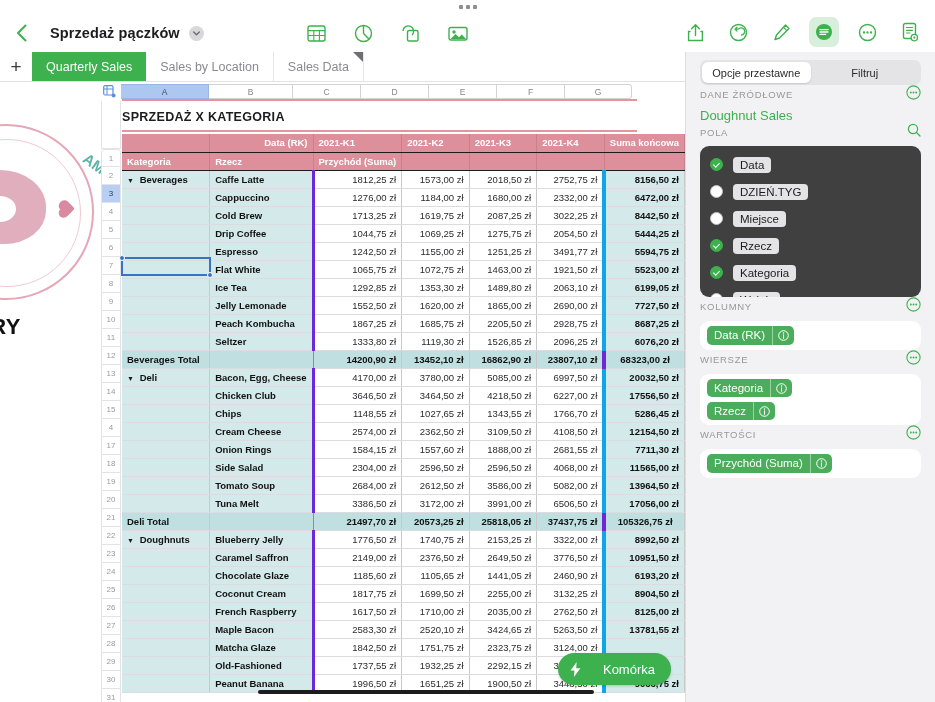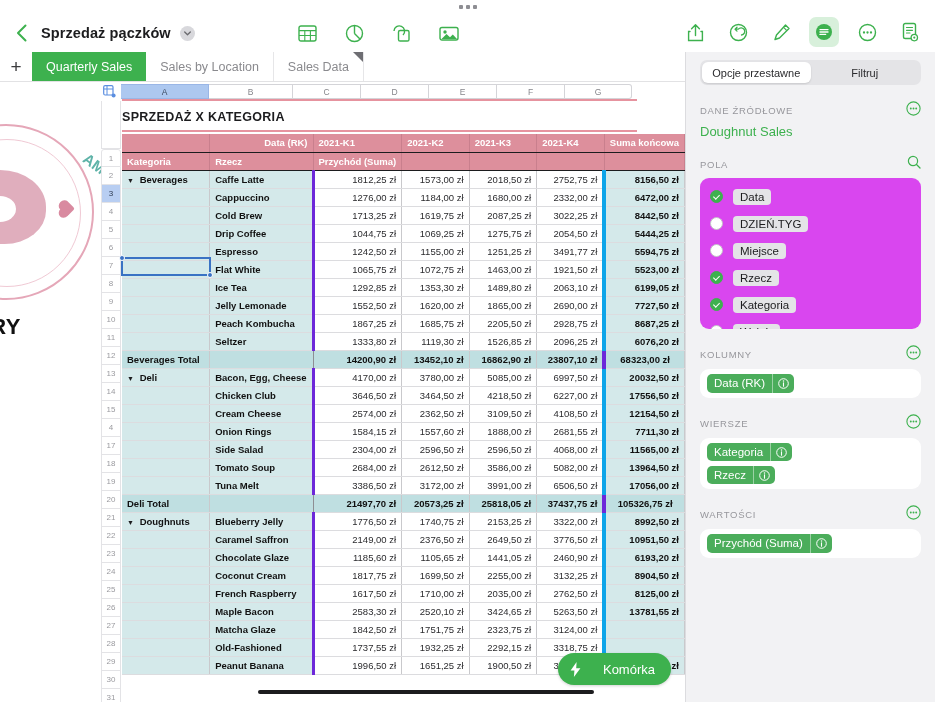--- a/index.html
+++ b/index.html
@@ -23,21 +23,21 @@
   .titlebar {
     position:absolute; top:14px; left:0; width:935px; height:38px;
     display:flex; align-items:center; background:#fff;
   }
   .back-chevron {
     width:30px; display:flex; align-items:center; justify-content:center;
     margin-left:6px; cursor:pointer;
   }
   .doc-title {
     font-size:14.5px; font-weight:bold; color:#1c1c1e; letter-spacing:.1px;
-    margin-left:5px; white-space:nowrap;
+    margin-left:14px; white-space:nowrap;
   }
   .title-caret {
     width:15px; height:15px; border-radius:50%; background:#d8d8dc;
     margin-left:9px; display:flex; align-items:center; justify-content:center;
     cursor:pointer;
   }
   .tb-center { display:flex; align-items:center; gap:17px; margin-left:98px; }
   .tb-right { display:flex; align-items:center; gap:13px; position:absolute; right:10px; top:3px; }
   .tbicon {
     width:30px; height:30px; display:flex; align-items:center; justify-content:center;
@@ -216,28 +216,28 @@
     margin-top:8px; height:25px; background:#e4e4e7; border-radius:7px;
     display:flex; padding:2px; position:relative;
   }
   .seg div {
     flex:1; display:flex; align-items:center; justify-content:center;
     font-size:11px; color:#2b2b2e; border-radius:6px; cursor:pointer;
   }
   .seg div.on { background:#fff; box-shadow:0 1px 2px rgba(0,0,0,.12); }
   .sect-head {
     display:flex; align-items:center; justify-content:space-between;
-    margin-top:16px; margin-bottom:4px;
+    margin-bottom:4px;
   }
   .sect-head .lbl {
     font-size:9.5px; letter-spacing:.7px; color:#97979c; font-weight:500;
   }
   .src-name { font-size:13px; color:#3db14e; margin-top:2px; cursor:pointer; }
   .fieldlist {
-    background:#d946ef; border-radius:9px; margin-top:5px; padding:5px 0 0 0;
+    background:#404040; border-radius:9px; margin-top:5px; padding:5px 0 0 0;
     height:151px; overflow:hidden; position:relative;
   }
   .frow {
     display:flex; align-items:center; height:27px; padding:0 0 0 10px; cursor:pointer;
   }
   .chk {
     width:13px; height:13px; border-radius:50%; border:1px solid #c2c2c7;
     background:#fff; margin-right:10px; flex:none;
     display:flex; align-items:center; justify-content:center;
   }
@@ -581,20 +581,29 @@
             <td class="cat"></td>
             <td class="item">Chicken Club</td>
             <td class="qv">3646,50 zł</td>
             <td class="qv">3464,50 zł</td>
             <td class="qv">4218,50 zł</td>
             <td class="qv">6227,00 zł</td>
             <td class="tot">17556,50 zł</td>
           </tr>
           <tr class="data">
             <td class="cat"></td>
+            <td class="item">Chips</td>
+            <td class="qv">1148,55 zł</td>
+            <td class="qv">1027,65 zł</td>
+            <td class="qv">1343,55 zł</td>
+            <td class="qv">1766,70 zł</td>
+            <td class="tot">5286,45 zł</td>
+          </tr>
+          <tr class="data">
+            <td class="cat"></td>
             <td class="item">Cream Cheese</td>
             <td class="qv">2574,00 zł</td>
             <td class="qv">2362,50 zł</td>
             <td class="qv">3109,50 zł</td>
             <td class="qv">4108,50 zł</td>
             <td class="tot">12154,50 zł</td>
           </tr>
           <tr class="data">
             <td class="cat"></td>
             <td class="item">Onion Rings</td>

